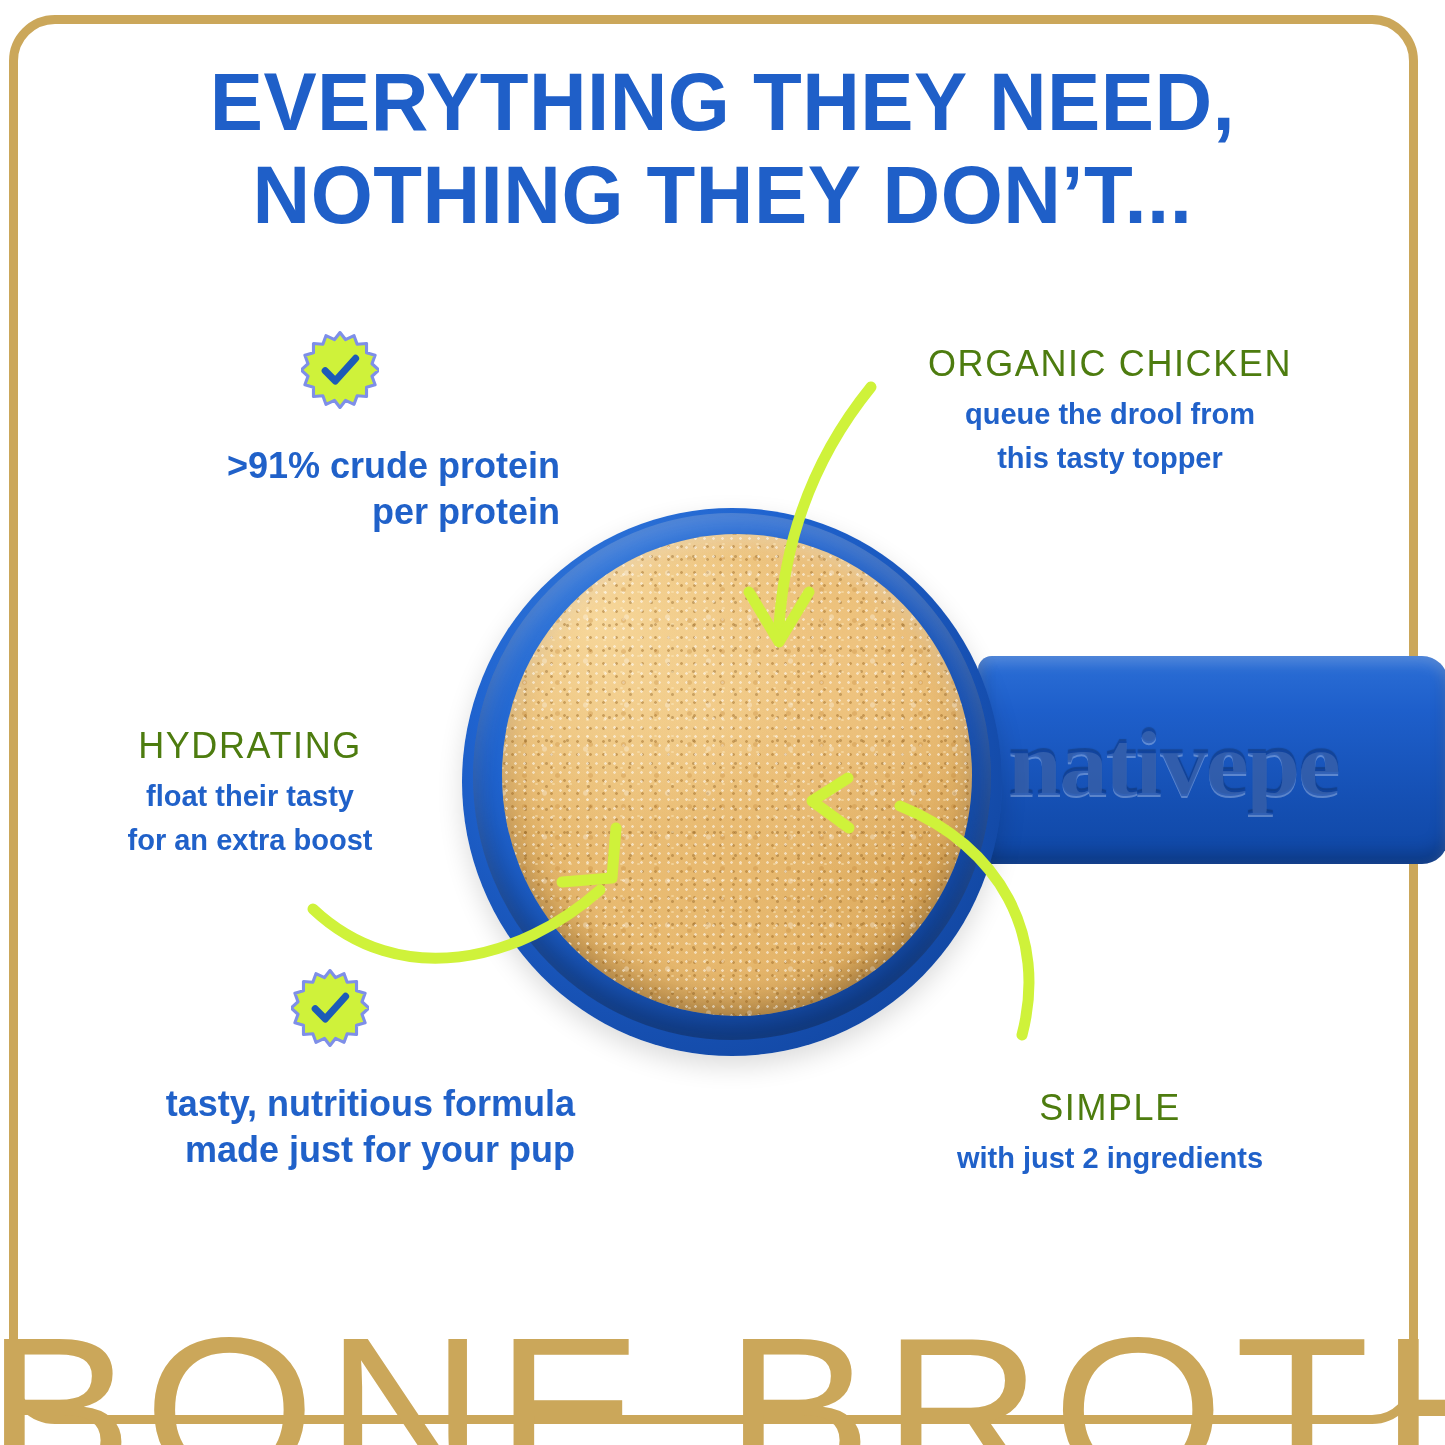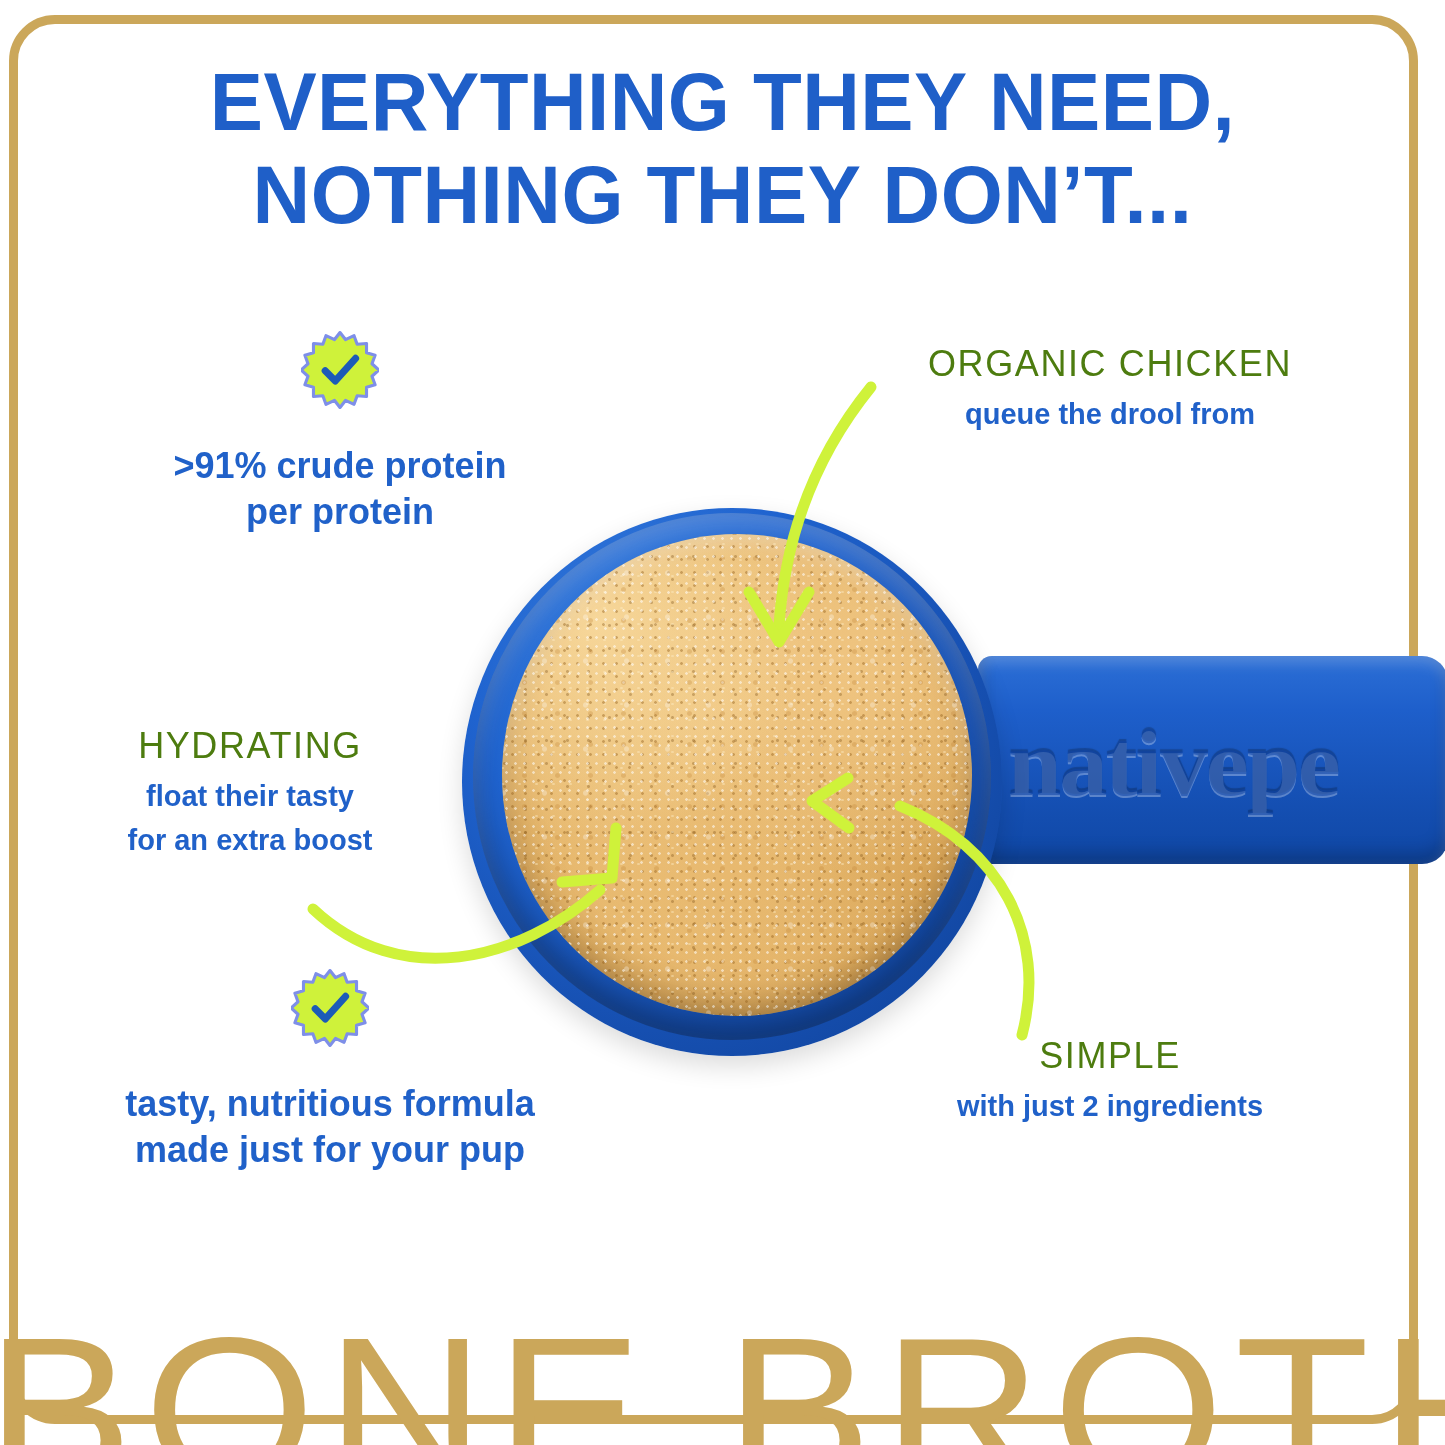--- a/index.html
+++ b/index.html
@@ -191,21 +191,21 @@
     font-weight: bold;
     font-size: 29px;
     line-height: 44px;
     margin: 0;
   }
   .callout-body span { display: block; white-space: nowrap; }
 
   
   .badge-callout {
     position: absolute;
-    text-align: center;
+    text-align: right;
     z-index: 6;
   }
   .badge-icon {
     display: block;
     margin: 0 auto 34px auto;
     width: 78px;
     height: 78px;
   }
   .badge-text {
     color: #2061C9;
@@ -278,20 +278,21 @@
     <div class="badge-text">
       <span>&gt;91% crude protein</span>
       <span>per protein</span>
     </div>
   </div>
 
   <div class="callout" style="left:890px; top:336px; width:440px;">
     <div class="callout-title">ORGANIC CHICKEN</div>
     <div class="callout-body">
       <span>queue the drool from</span>
+      <span>this tasty topper</span>
     </div>
   </div>
 
   <div class="callout" style="left:50px; top:718px; width:400px;">
     <div class="callout-title">HYDRATING</div>
     <div class="callout-body">
       <span>float their tasty</span>
       <span>for an extra boost</span>
     </div>
   </div>
@@ -300,21 +301,21 @@
     <svg class="badge-icon" viewBox="0 0 100 100">
       <polygon points="50,2 57,11 68,6 72,17 84,16 84,28 95,31 91,42 100,50 91,58 95,69 84,72 84,84 72,83 68,94 57,89 50,98 43,89 32,94 28,83 16,84 16,72 5,69 9,58 0,50 9,42 5,31 16,28 16,16 28,17 32,6 43,11" fill="#CFF23A" stroke="#7E8FE8" stroke-width="4" stroke-linejoin="round"></polygon>
       <polyline points="31,51 44,64 70,35" fill="none" stroke="#1C5BB8" stroke-width="9" stroke-linecap="round" stroke-linejoin="round"></polyline>
     </svg>
     <div class="badge-text">
       <span>tasty, nutritious formula</span>
       <span>made just for your pup</span>
     </div>
   </div>
 
-  <div class="callout" style="left:900px; top:1028px; width:420px;">
+  <div class="callout" style="left:900px; top:1080px; width:420px;">
     <div class="callout-title">SIMPLE</div>
     <div class="callout-body">
       <span>with just 2 ingredients</span>
     </div>
   </div>
 
   <div id="product-word">BONE BROTH</div>
 
 </div>
 

